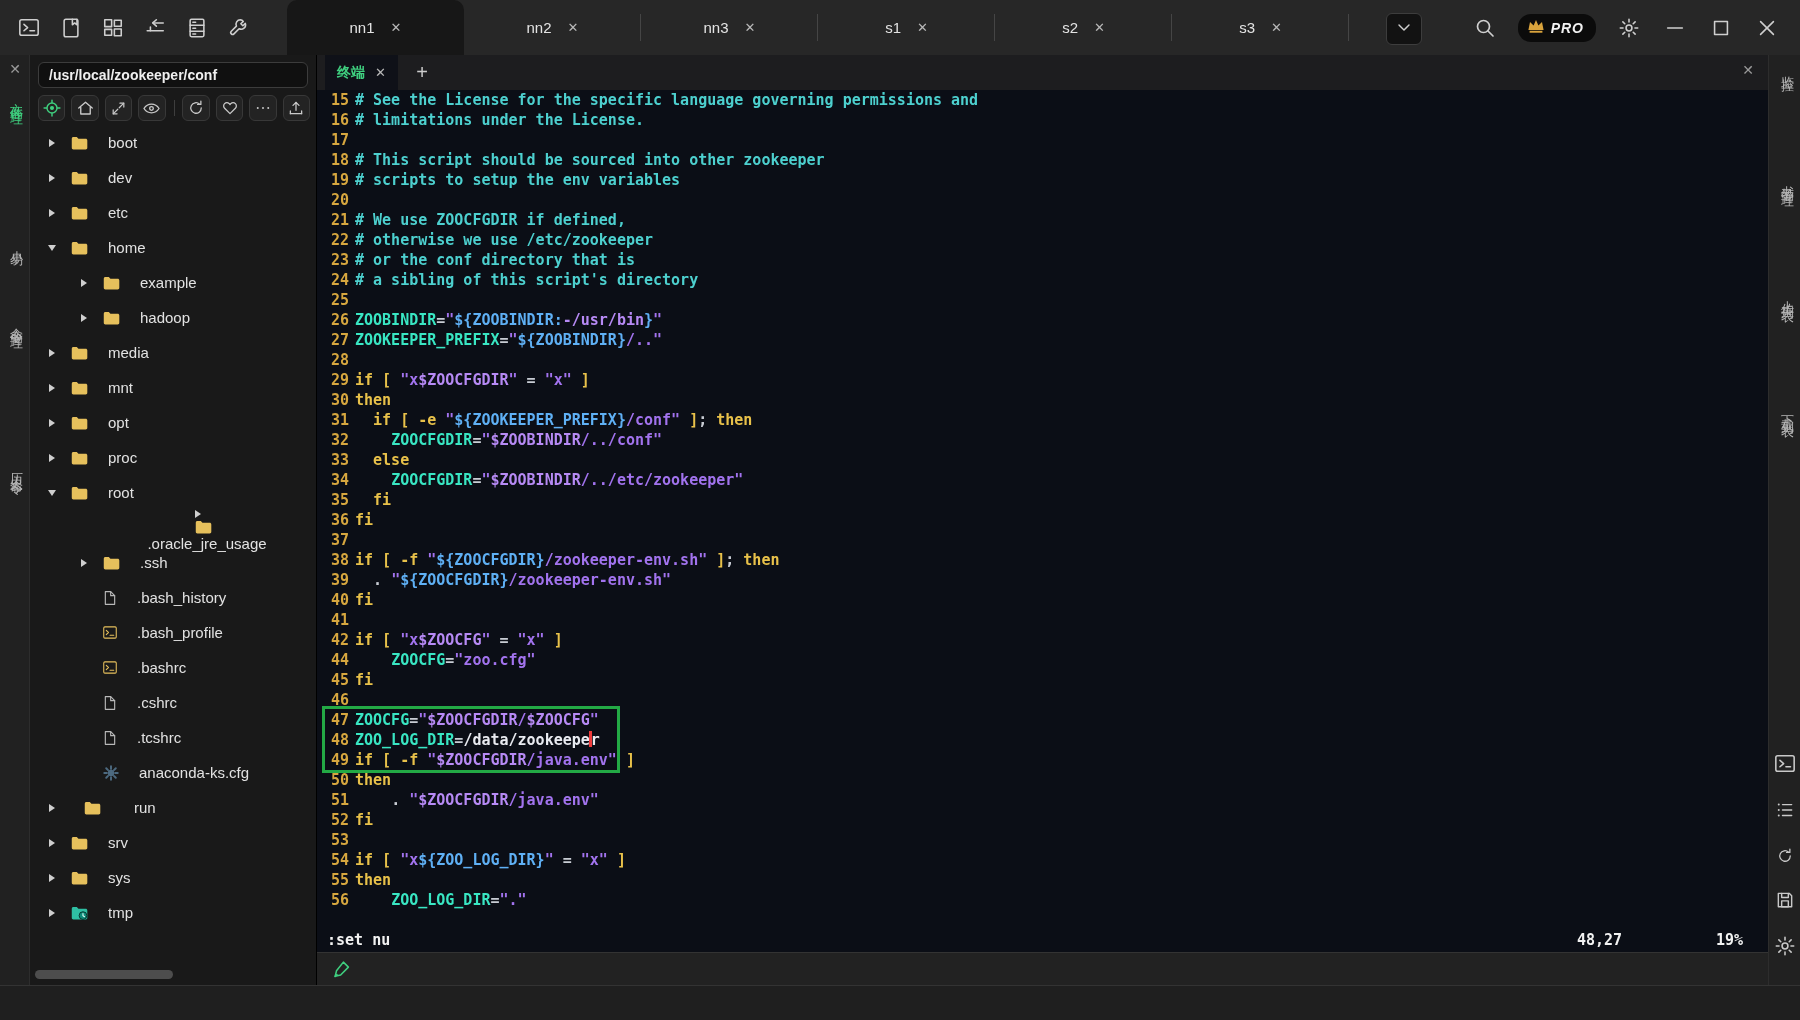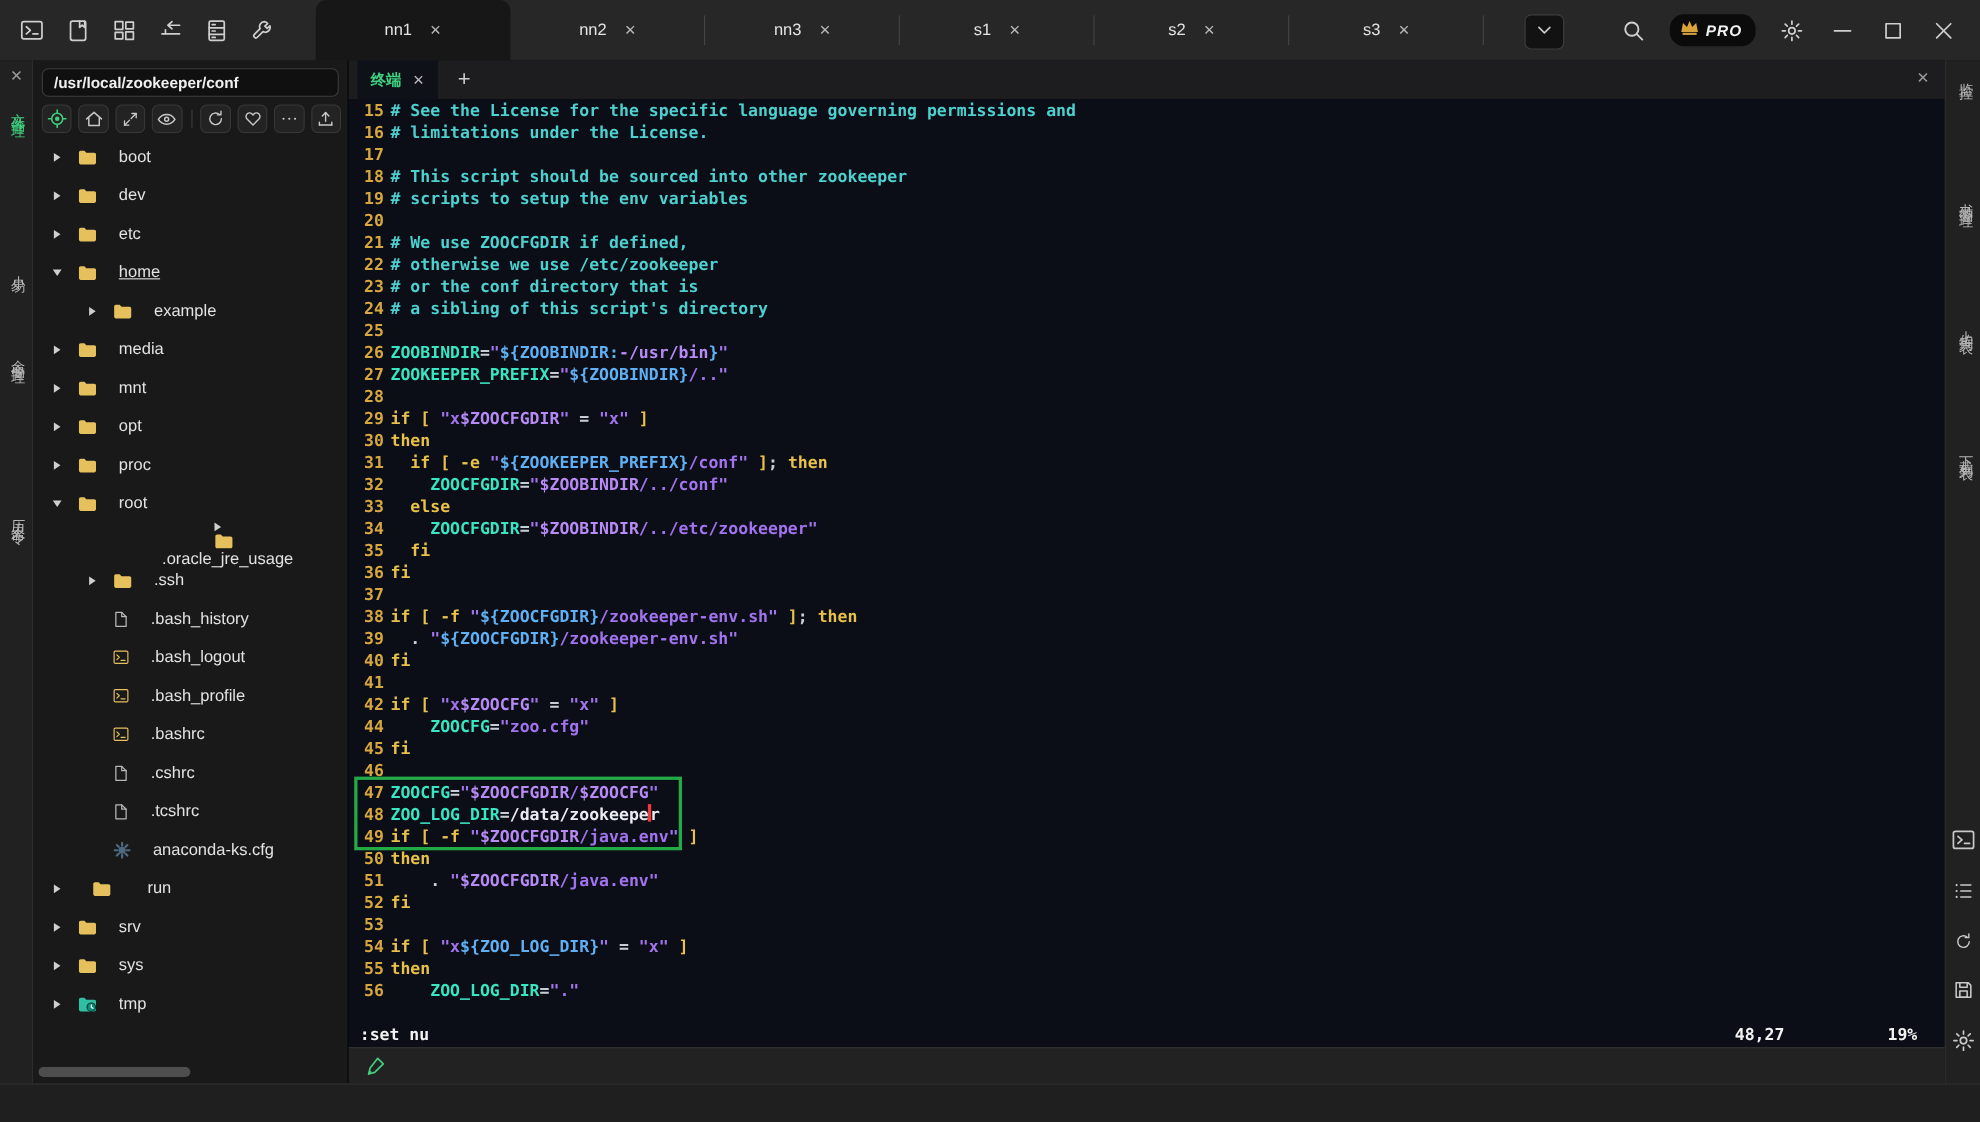--- a/index.html
+++ b/index.html
@@ -287,41 +287,52 @@
           <span class="arrow">
             <span class="tri-r"></span>
           </span>
           <span class="ticon">
             <svg width="19" height="17" viewBox="0 0 24 22">
               <path d="M2 6c0-1.2.9-2.1 2.1-2.1h4.4l2.1 2.3H20c1.2 0 2.1.9 2.1 2.1v9.6c0 1.2-.9 2.1-2.1 2.1H4.1C2.9 20 2 19.1 2 17.9Z" fill="#e6c05c"></path>
             </svg>
           </span>
           <span class="tlabel">etc</span>
         </div>
-        <div class="trow" style="padding-left: 16px; text-decoration: underline;">
+        <div class="trow" style="padding-left: 16px;">
           <span class="arrow">
             <span class="tri-d"></span>
           </span>
           <span class="ticon">
             <svg width="19" height="17" viewBox="0 0 24 22">
               <path d="M2 6c0-1.2.9-2.1 2.1-2.1h4.4l2.1 2.3H20c1.2 0 2.1.9 2.1 2.1v9.6c0 1.2-.9 2.1-2.1 2.1H4.1C2.9 20 2 19.1 2 17.9Z" fill="#e6c05c"></path>
             </svg>
           </span>
           <span class="tlabel">home</span>
         </div>
         <div class="trow" style="padding-left: 48px;">
           <span class="arrow">
             <span class="tri-r"></span>
           </span>
           <span class="ticon">
             <svg width="19" height="17" viewBox="0 0 24 22">
               <path d="M2 6c0-1.2.9-2.1 2.1-2.1h4.4l2.1 2.3H20c1.2 0 2.1.9 2.1 2.1v9.6c0 1.2-.9 2.1-2.1 2.1H4.1C2.9 20 2 19.1 2 17.9Z" fill="#e6c05c"></path>
             </svg>
           </span>
           <span class="tlabel">example</span>
+        </div>
+        <div class="trow" style="padding-left: 48px;">
+          <span class="arrow">
+            <span class="tri-r"></span>
+          </span>
+          <span class="ticon">
+            <svg width="19" height="17" viewBox="0 0 24 22">
+              <path d="M2 6c0-1.2.9-2.1 2.1-2.1h4.4l2.1 2.3H20c1.2 0 2.1.9 2.1 2.1v9.6c0 1.2-.9 2.1-2.1 2.1H4.1C2.9 20 2 19.1 2 17.9Z" fill="#e6c05c"></path>
+            </svg>
+          </span>
+          <span class="tlabel">hadoop</span>
         </div>
         <div class="trow" style="padding-left: 16px;">
           <span class="arrow">
             <span class="tri-r"></span>
           </span>
           <span class="ticon">
             <svg width="19" height="17" viewBox="0 0 24 22">
               <path d="M2 6c0-1.2.9-2.1 2.1-2.1h4.4l2.1 2.3H20c1.2 0 2.1.9 2.1 2.1v9.6c0 1.2-.9 2.1-2.1 2.1H4.1C2.9 20 2 19.1 2 17.9Z" fill="#e6c05c"></path>
             </svg>
           </span>
@@ -395,31 +406,20 @@
         </div>
         <div class="trow" style="padding-left: 48px;">
           <span class="arrow"></span>
           <span class="ticon" style="color: rgb(185, 185, 185);">
             <svg width="16" height="18" viewBox="0 0 24 24" fill="none" stroke="currentColor" stroke-width="1.7" stroke-linecap="round" stroke-linejoin="round">
               <path d="M5 2.5h8l6 6v13H5Z"></path>
               <path d="M13 2.5v6h6"></path>
             </svg>
           </span>
           <span class="tlabel">.bash_history</span>
-        </div>
-        <div class="trow" style="padding-left: 48px;">
-          <span class="arrow"></span>
-          <span class="ticon" style="color: rgb(230, 192, 92);">
-            <svg width="16" height="15" viewBox="0 0 24 24" fill="none" stroke="currentColor" stroke-width="1.7" stroke-linecap="round" stroke-linejoin="round">
-              <rect x="2" y="3" width="20" height="18" rx="1.8"></rect>
-              <path d="M6 8.5l3.5 3.5L6 15.5"></path>
-              <path d="M12 16.5h6"></path>
-            </svg>
-          </span>
-          <span class="tlabel">.bash_logout</span>
         </div>
         <div class="trow" style="padding-left: 48px;">
           <span class="arrow"></span>
           <span class="ticon" style="color: rgb(230, 192, 92);">
             <svg width="16" height="15" viewBox="0 0 24 24" fill="none" stroke="currentColor" stroke-width="1.7" stroke-linecap="round" stroke-linejoin="round">
               <rect x="2" y="3" width="20" height="18" rx="1.8"></rect>
               <path d="M6 8.5l3.5 3.5L6 15.5"></path>
               <path d="M12 16.5h6"></path>
             </svg>
           </span>

